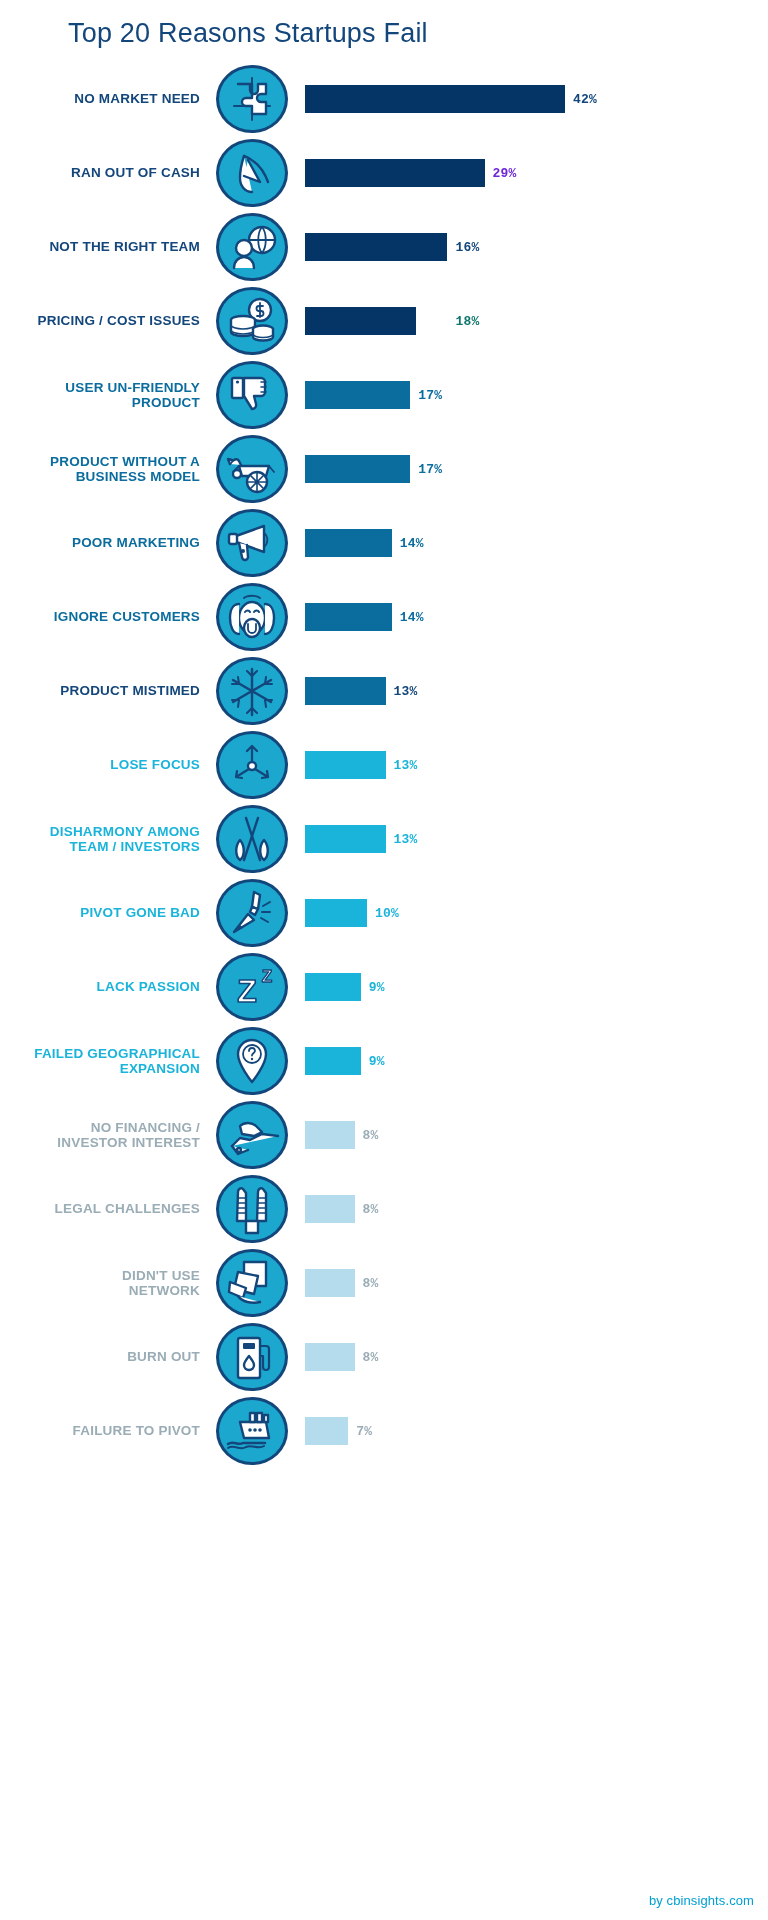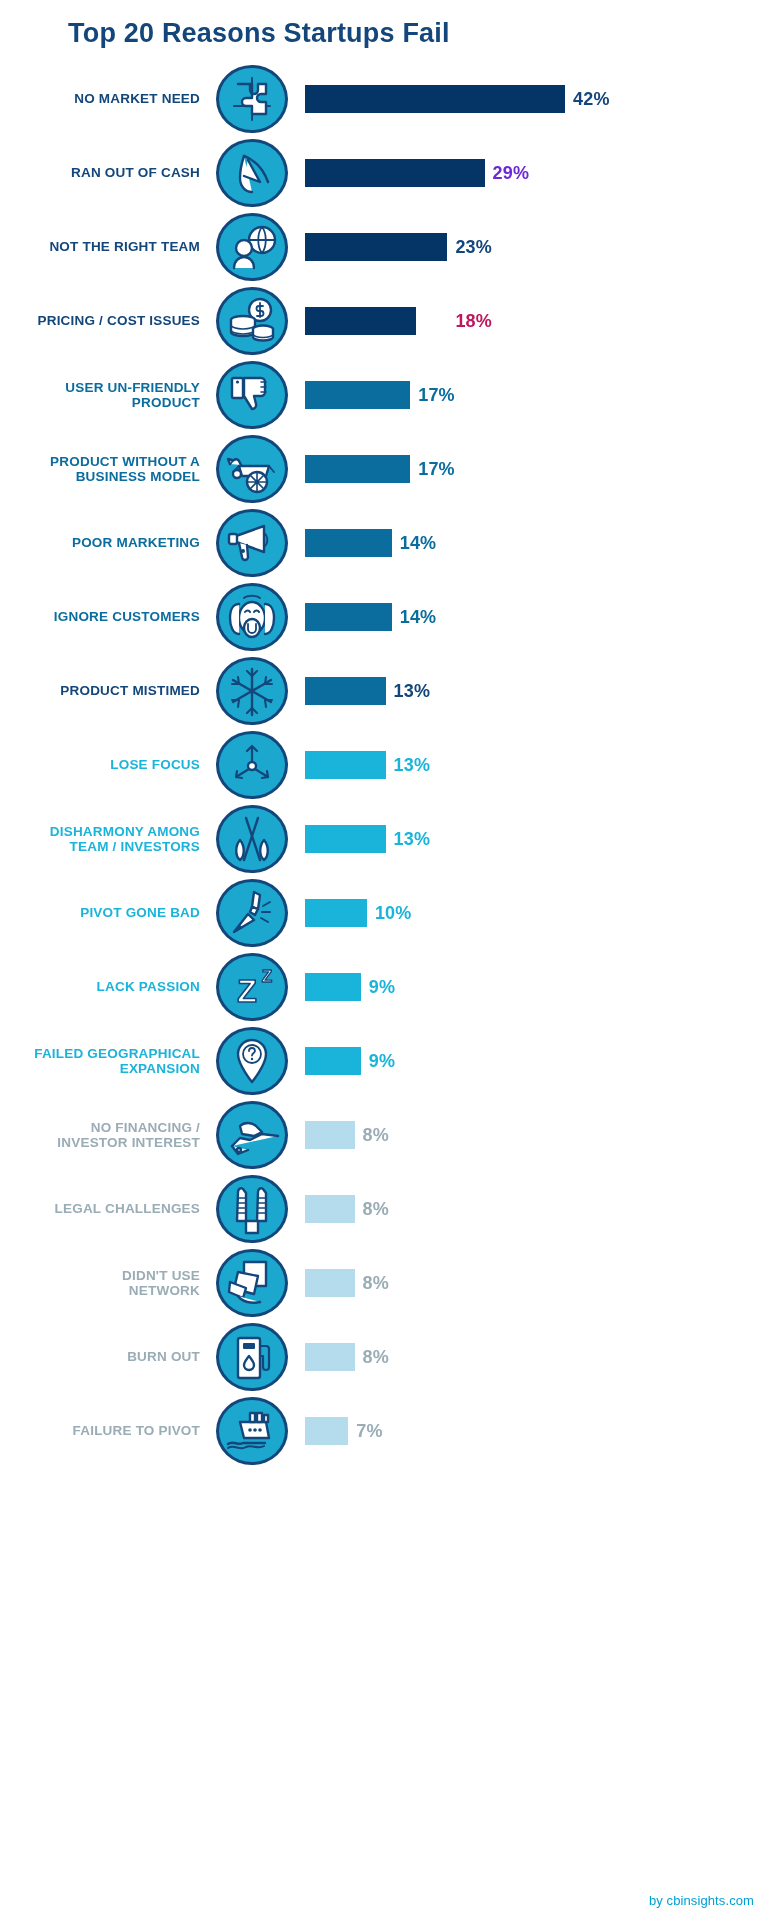--- a/index.html
+++ b/index.html
@@ -11,21 +11,21 @@
   }
   #page {
     position: relative;
     width: 768px; height: 1920px;
     background: #ffffff;
   }
   #title {
     position: absolute;
     left: 68px; top: 18px;
     font-size: 27px;
-    font-weight: 700;
+    font-weight: 400;
     color: #13467b;
     letter-spacing: 0.2px;
     white-space: nowrap;
   }
   #rows {
     position: absolute;
     left: 0; top: 62px;
     width: 768px;
   }
   .row {
@@ -72,24 +72,25 @@
     height: 74px;
     display: flex;
     align-items: center;
   }
   .bar {
     height: 28px;
     display: block;
   }
   .bar-value {
     margin-left: 8px;
-    font-size: 18px;
+    font-size: 13px;
     font-weight: bold;
     letter-spacing: 0.2px;
     white-space: nowrap;
+    font-family: Liberation Mono, monospace;
   }
   #footer {
     position: absolute;
     right: 14px; bottom: 12px;
     font-size: 13px;
     font-weight: normal;
     color: #00a0d2;
     letter-spacing: 0.1px;
   }
 </style>
@@ -139,42 +140,42 @@
             <svg width="56" height="54" viewBox="0 0 56 54" fill="none" stroke="#13467b" stroke-width="2.4" stroke-linecap="round" stroke-linejoin="round">
               <circle cx="38" cy="20" r="13" fill="#ffffff"></circle>
               <path d="M25 20h26M38 7c5 6 5 20 0 26M38 7c-5 6-5 20 0 26" stroke-width="1.8"></path>
               <circle cx="20" cy="28" r="8" fill="#ffffff"></circle>
               <path d="M10 48c0-7 5-11 10-11s10 4 10 11" fill="#ffffff"></path>
             </svg>
           </div>
         </div>
         <div class="bar-wrap">
           <div class="bar" style="background: rgb(5, 52, 102); width: 142.4px;"></div>
-          <div class="bar-value" style="color: rgb(19, 70, 123);">23%</div>
+          <div class="bar-value" style="color: rgb(19, 70, 123);">16%</div>
         </div>
       </div>
       <div class="row">
         <div class="row-label" style="color: rgb(19, 70, 123);">PRICING / COST ISSUES</div>
         <div class="row-icon">
           <div class="icon-badge">
             <svg width="56" height="54" viewBox="0 0 56 54" fill="none" stroke="#13467b" stroke-width="2.4" stroke-linecap="round" stroke-linejoin="round">
               <circle cx="36" cy="16" r="11" fill="#ffffff"></circle>
               <path d="M36 9v14M39 12h-4a2.5 2.5 0 000 5h2a2.5 2.5 0 010 5h-4" stroke-width="1.8"></path>
               <ellipse cx="19" cy="26" rx="12" ry="4" fill="#ffffff"></ellipse>
               <path d="M7 26v12c0 2.2 5.4 4 12 4s12-1.8 12-4V26" fill="#ffffff"></path>
               <path d="M7 31c0 2.2 5.4 4 12 4s12-1.8 12-4M7 36c0 2.2 5.4 4 12 4s12-1.8 12-4" stroke-width="1.6"></path>
               <ellipse cx="39" cy="35" rx="10" ry="3.5" fill="#ffffff"></ellipse>
               <path d="M29 35v8c0 2 4.5 3.5 10 3.5s10-1.5 10-3.5v-8" fill="#ffffff"></path>
               <path d="M29 40c0 2 4.5 3.5 10 3.5s10-1.5 10-3.5" stroke-width="1.6"></path>
             </svg>
           </div>
         </div>
         <div class="bar-wrap">
           <div class="bar" style="background: rgb(5, 52, 102); width: 111.4px;"></div>
-          <div class="bar-value" style="color: #be185d; margin-left: 39px;">18%</div>
+          <div class="bar-value" style="color: #0f766e; margin-left: 39px;">18%</div>
         </div>
       </div>
       <div class="row">
         <div class="row-label" style="color: rgb(11, 108, 158);">USER UN-FRIENDLY
 PRODUCT</div>
         <div class="row-icon">
           <div class="icon-badge">
             <svg width="56" height="54" viewBox="0 0 56 54" fill="none" stroke="#13467b" stroke-width="2.4" stroke-linecap="round" stroke-linejoin="round">
               <rect x="8" y="10" width="11" height="20" rx="1.5" fill="#ffffff"></rect>
               <circle cx="13.5" cy="14" r="1.6" fill="#13467b" stroke="none"></circle>

